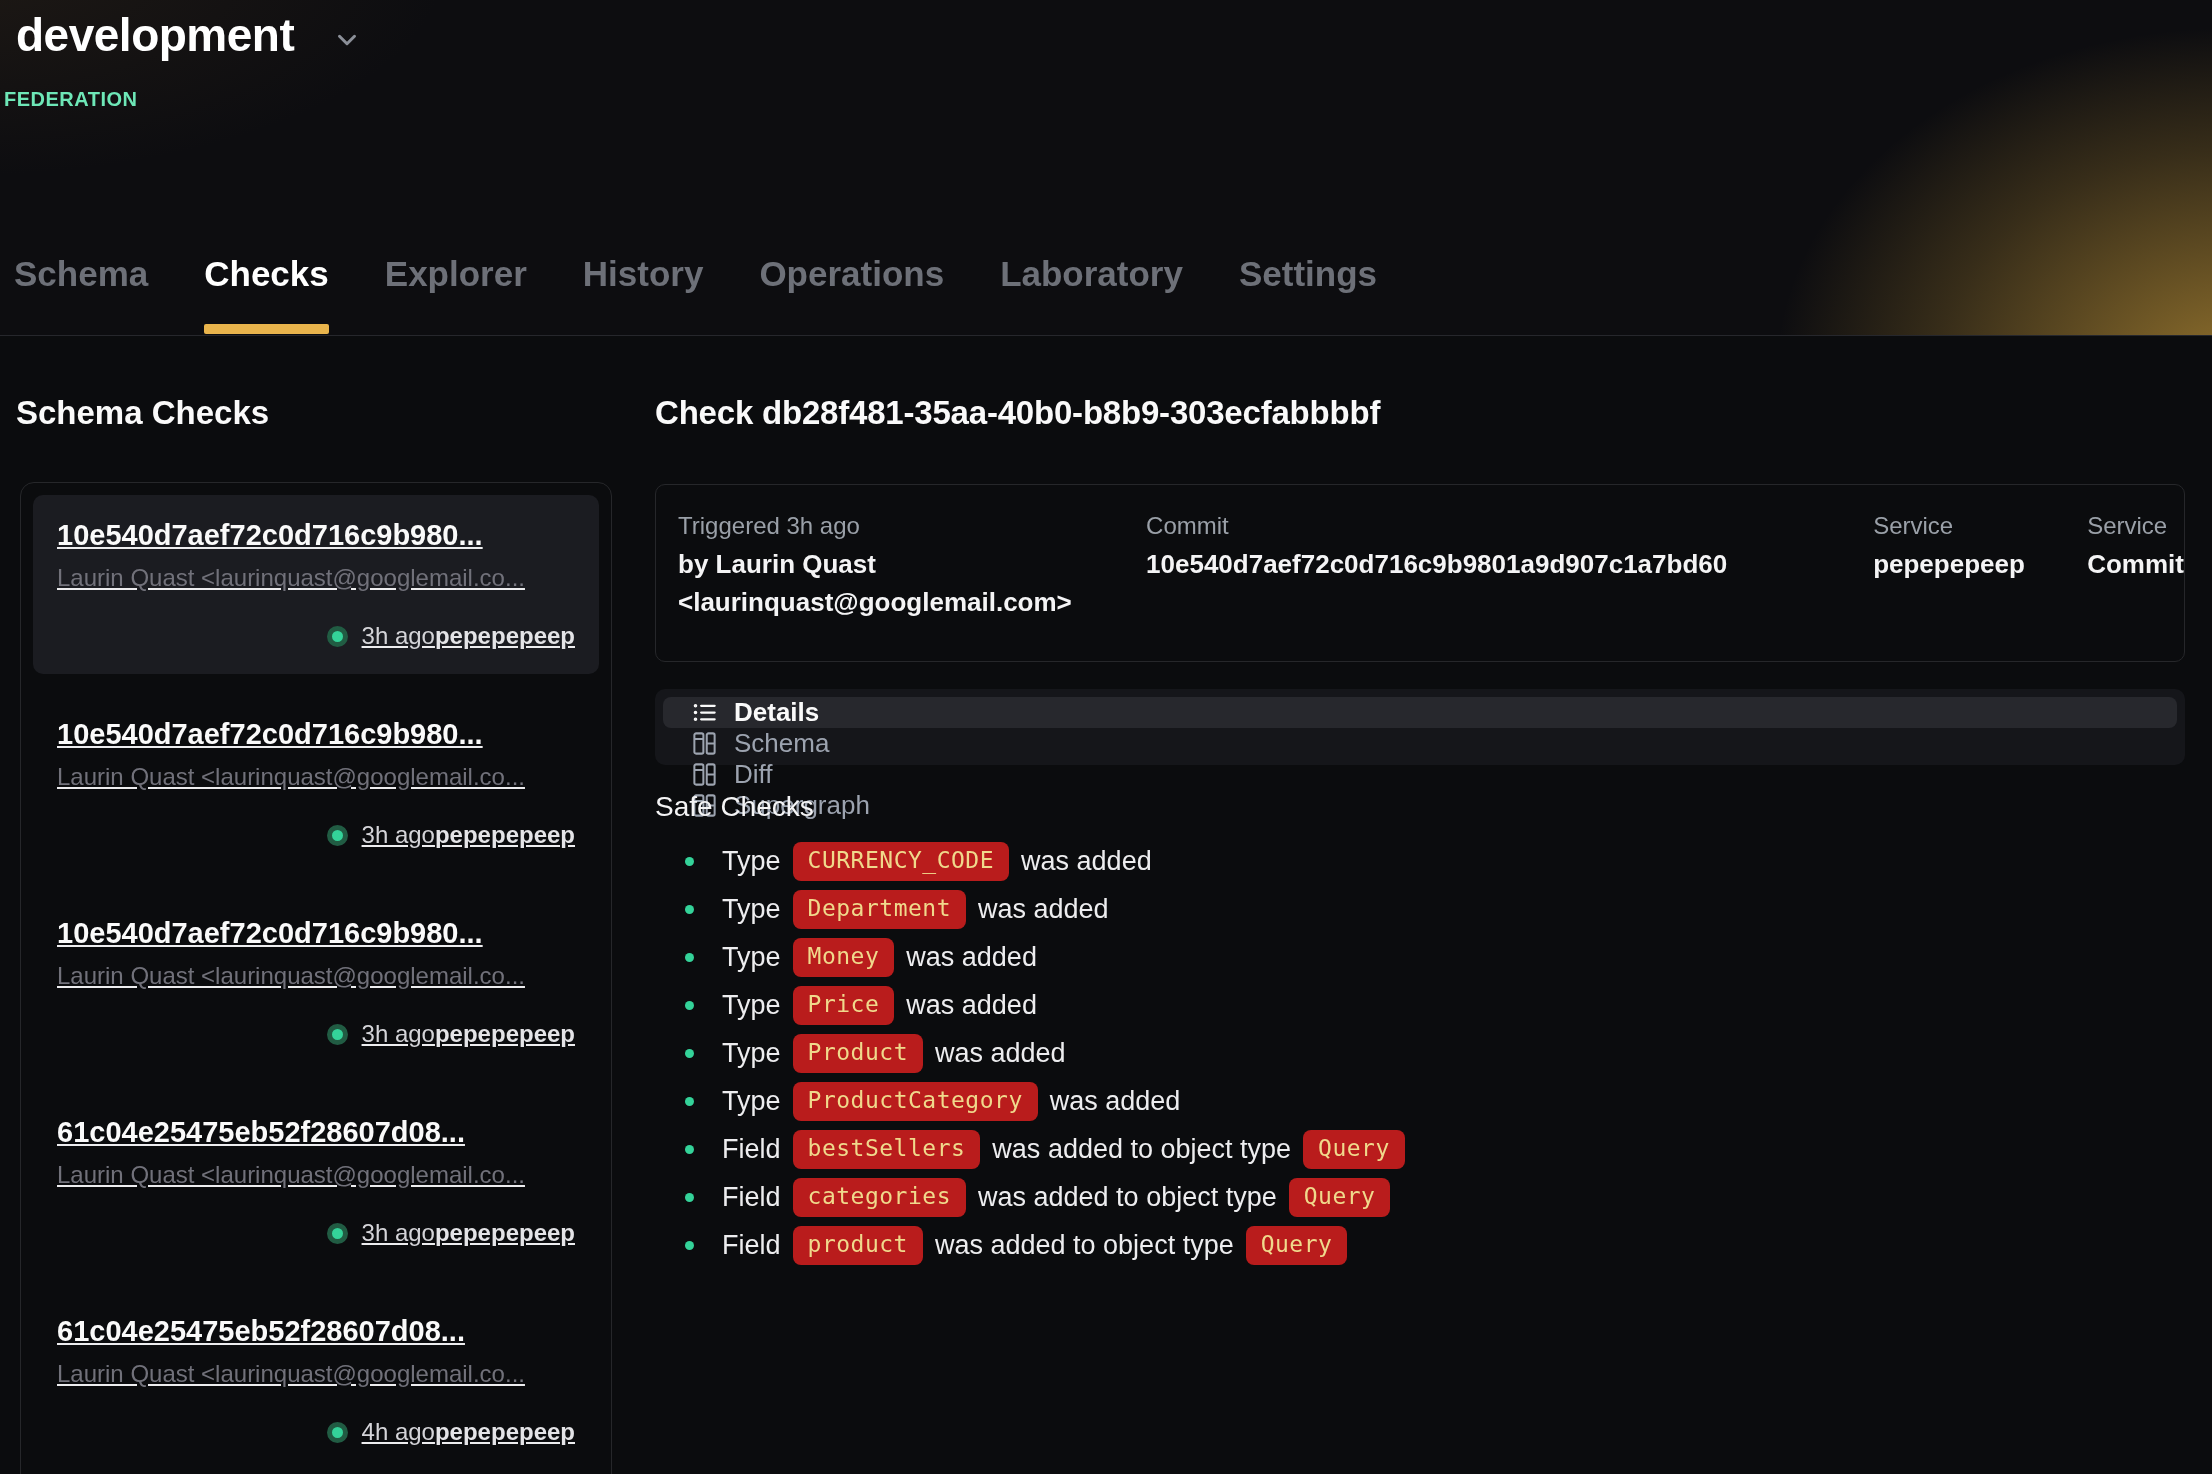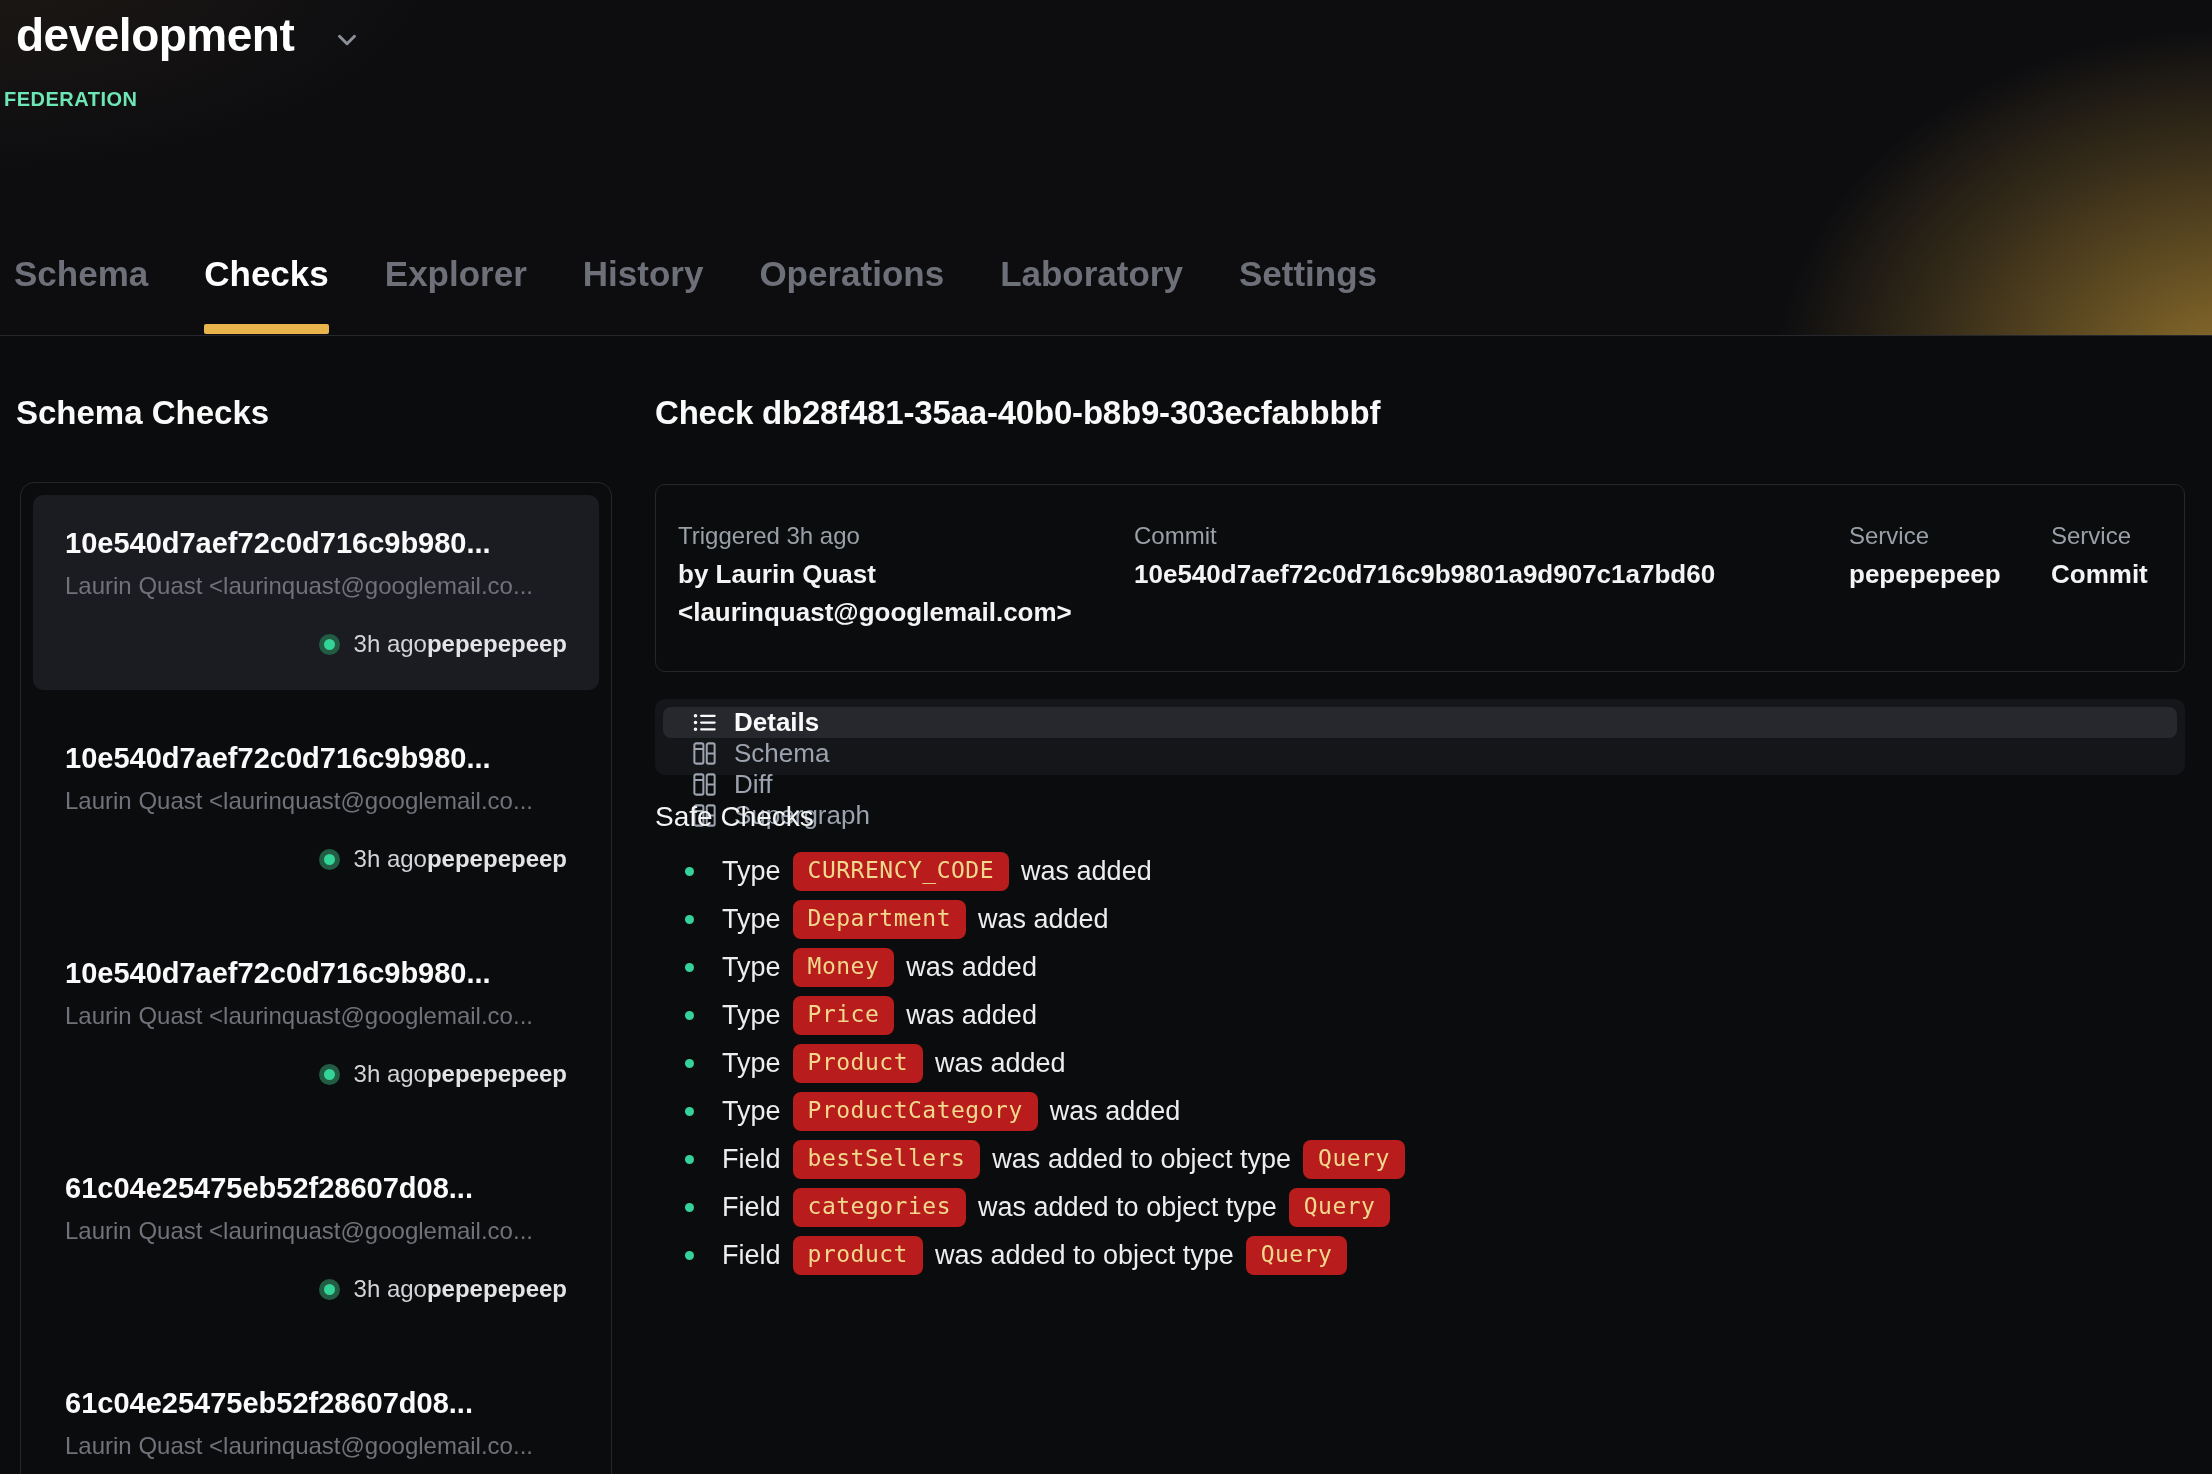--- a/index.html
+++ b/index.html
@@ -46,21 +46,21 @@
   .main { display: flex; height: 1183px; }
   .left-col { flex: 0 0 635px; }
   .right-col { flex: 1; margin-left: 20px; margin-right: 27px; }
 
   
   .sidebar-title { margin: 58px 0 0 16px; font-size: 33px; font-weight: 700; color: #fafafa; }
   .checks-panel {
     margin: 50px 0 0 20px; width: 592px; height: 1400px;
     border: 1px solid #26272a; border-radius: 14px; padding: 12px;
   }
-  .check-card { padding: 32px; border-radius: 10px; margin-bottom: 20px; cursor: pointer; }
+  .check-card { padding: 24px; border-radius: 10px; margin-bottom: 20px; cursor: pointer; text-decoration: underline; }
   .check-card.selected { background: #1b1c21; }
   .check-hash {
     font-size: 29px; font-weight: 700; color: #fafafa;
     white-space: nowrap; overflow: hidden;
   }
   .check-author {
     margin-top: 12px; font-size: 24px; color: #71717a;
     white-space: nowrap; overflow: hidden;
   }
   .check-meta { margin-top: 30px; display: flex; justify-content: flex-end; align-items: center; }
@@ -69,21 +69,21 @@
     width: 21px; height: 21px; border-radius: 50%;
     background: #34d399; border: 5px solid #215c43;
   }
   .check-time { font-size: 24px; color: #d4d4d8; }
   .check-service { font-size: 24px; font-weight: 700; color: #e4e4e7; }
 
   
   .check-title { margin-top: 58px; font-size: 33px; font-weight: 700; color: #fafafa; letter-spacing: -0.2px; }
   .info-box {
     margin-top: 52px; border: 1px solid #26272a; border-radius: 10px;
-    padding: 32px 0 40px 22px; display: flex;
+    padding: 22px 0 40px 22px; display: flex; justify-content: space-between;
   }
   .info-col-1 { width: 456px; }
   .info-col-2 { width: 715px; }
   .info-col-3 { width: 202px; }
   .info-label { font-size: 24px; color: #9aa0a8; line-height: 38px; }
   .info-value { font-size: 26px; font-weight: 700; color: #f4f4f5; line-height: 38px; }
   .info-value.medium { font-weight: 600; }
 
   .tabbar {
     margin-top: 27px; height: 76px; background: #15161a; border-radius: 10px;

